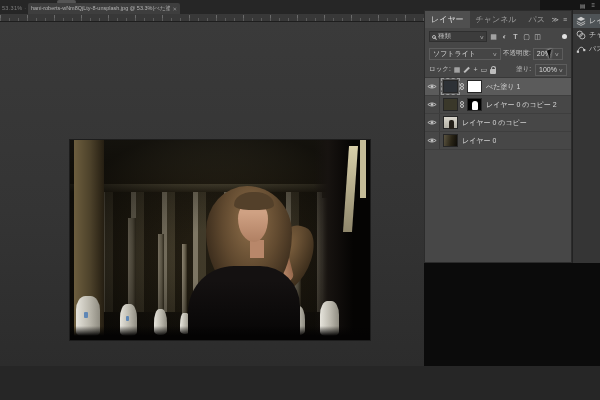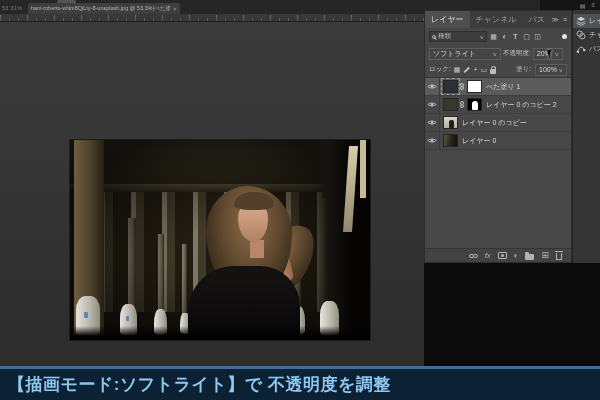--- a/index.html
+++ b/index.html
@@ -318,32 +318,20 @@
               <path d="M1 4 Q6 0.2 11 4 Q6 7.8 1 4 Z" fill="none" stroke="#c8c8c8" stroke-width="1"></path>
               <circle cx="6" cy="4" r="1.5" fill="#c8c8c8"></circle>
             </svg>
         </span>
         <span class="thumb thumb-photo"></span>
         <span class="layer-name">レイヤー 0</span>
       </div>
 
     </div>
 
-    <div class="panel-footer">
-      <span class="icon-link2">
-          <i></i>
-          <i></i>
-        </span>
-      <span class="fx">fx</span>
-      <span class="icon-mask"></span>
-      <span class="half">◐</span>
-      <span class="icon-folder"></span>
-      <span class="newlayer">⊞</span>
-      <span class="icon-trash"></span>
-    </div>
   </div>
 
   <div class="dock">
     <div class="dock-item active">
       <svg width="10" height="10" viewBox="0 0 12 12">
           <path d="M6 1 11 3.5 6 6 1 3.5 Z" fill="#cccccc"></path>
           <path d="M1 6.5 6 9 11 6.5" stroke="#cccccc" stroke-width="1" fill="none"></path>
           <path d="M1 8.8 6 11.3 11 8.8" stroke="#cccccc" stroke-width="1" fill="none"></path>
         </svg>
       <span>レイヤー</span>
@@ -360,17 +348,14 @@
           <path d="M2 9 C4 2.5 8 2.5 10 7" stroke="#cccccc" stroke-width="1" fill="none"></path>
           <rect x="1" y="8" width="2.6" height="2.6" fill="#cccccc"></rect>
           <rect x="8.6" y="6" width="2.6" height="2.6" fill="#cccccc"></rect>
         </svg>
       <span>パス</span>
     </div>
   </div>
 
   <div class="black-region"></div>
 
-  <div class="caption-bar">
-    <span class="caption-text">【描画モード:ソフトライト】で 不透明度を調整</span>
-  </div>
 
 </div>
 
 </body></html>

